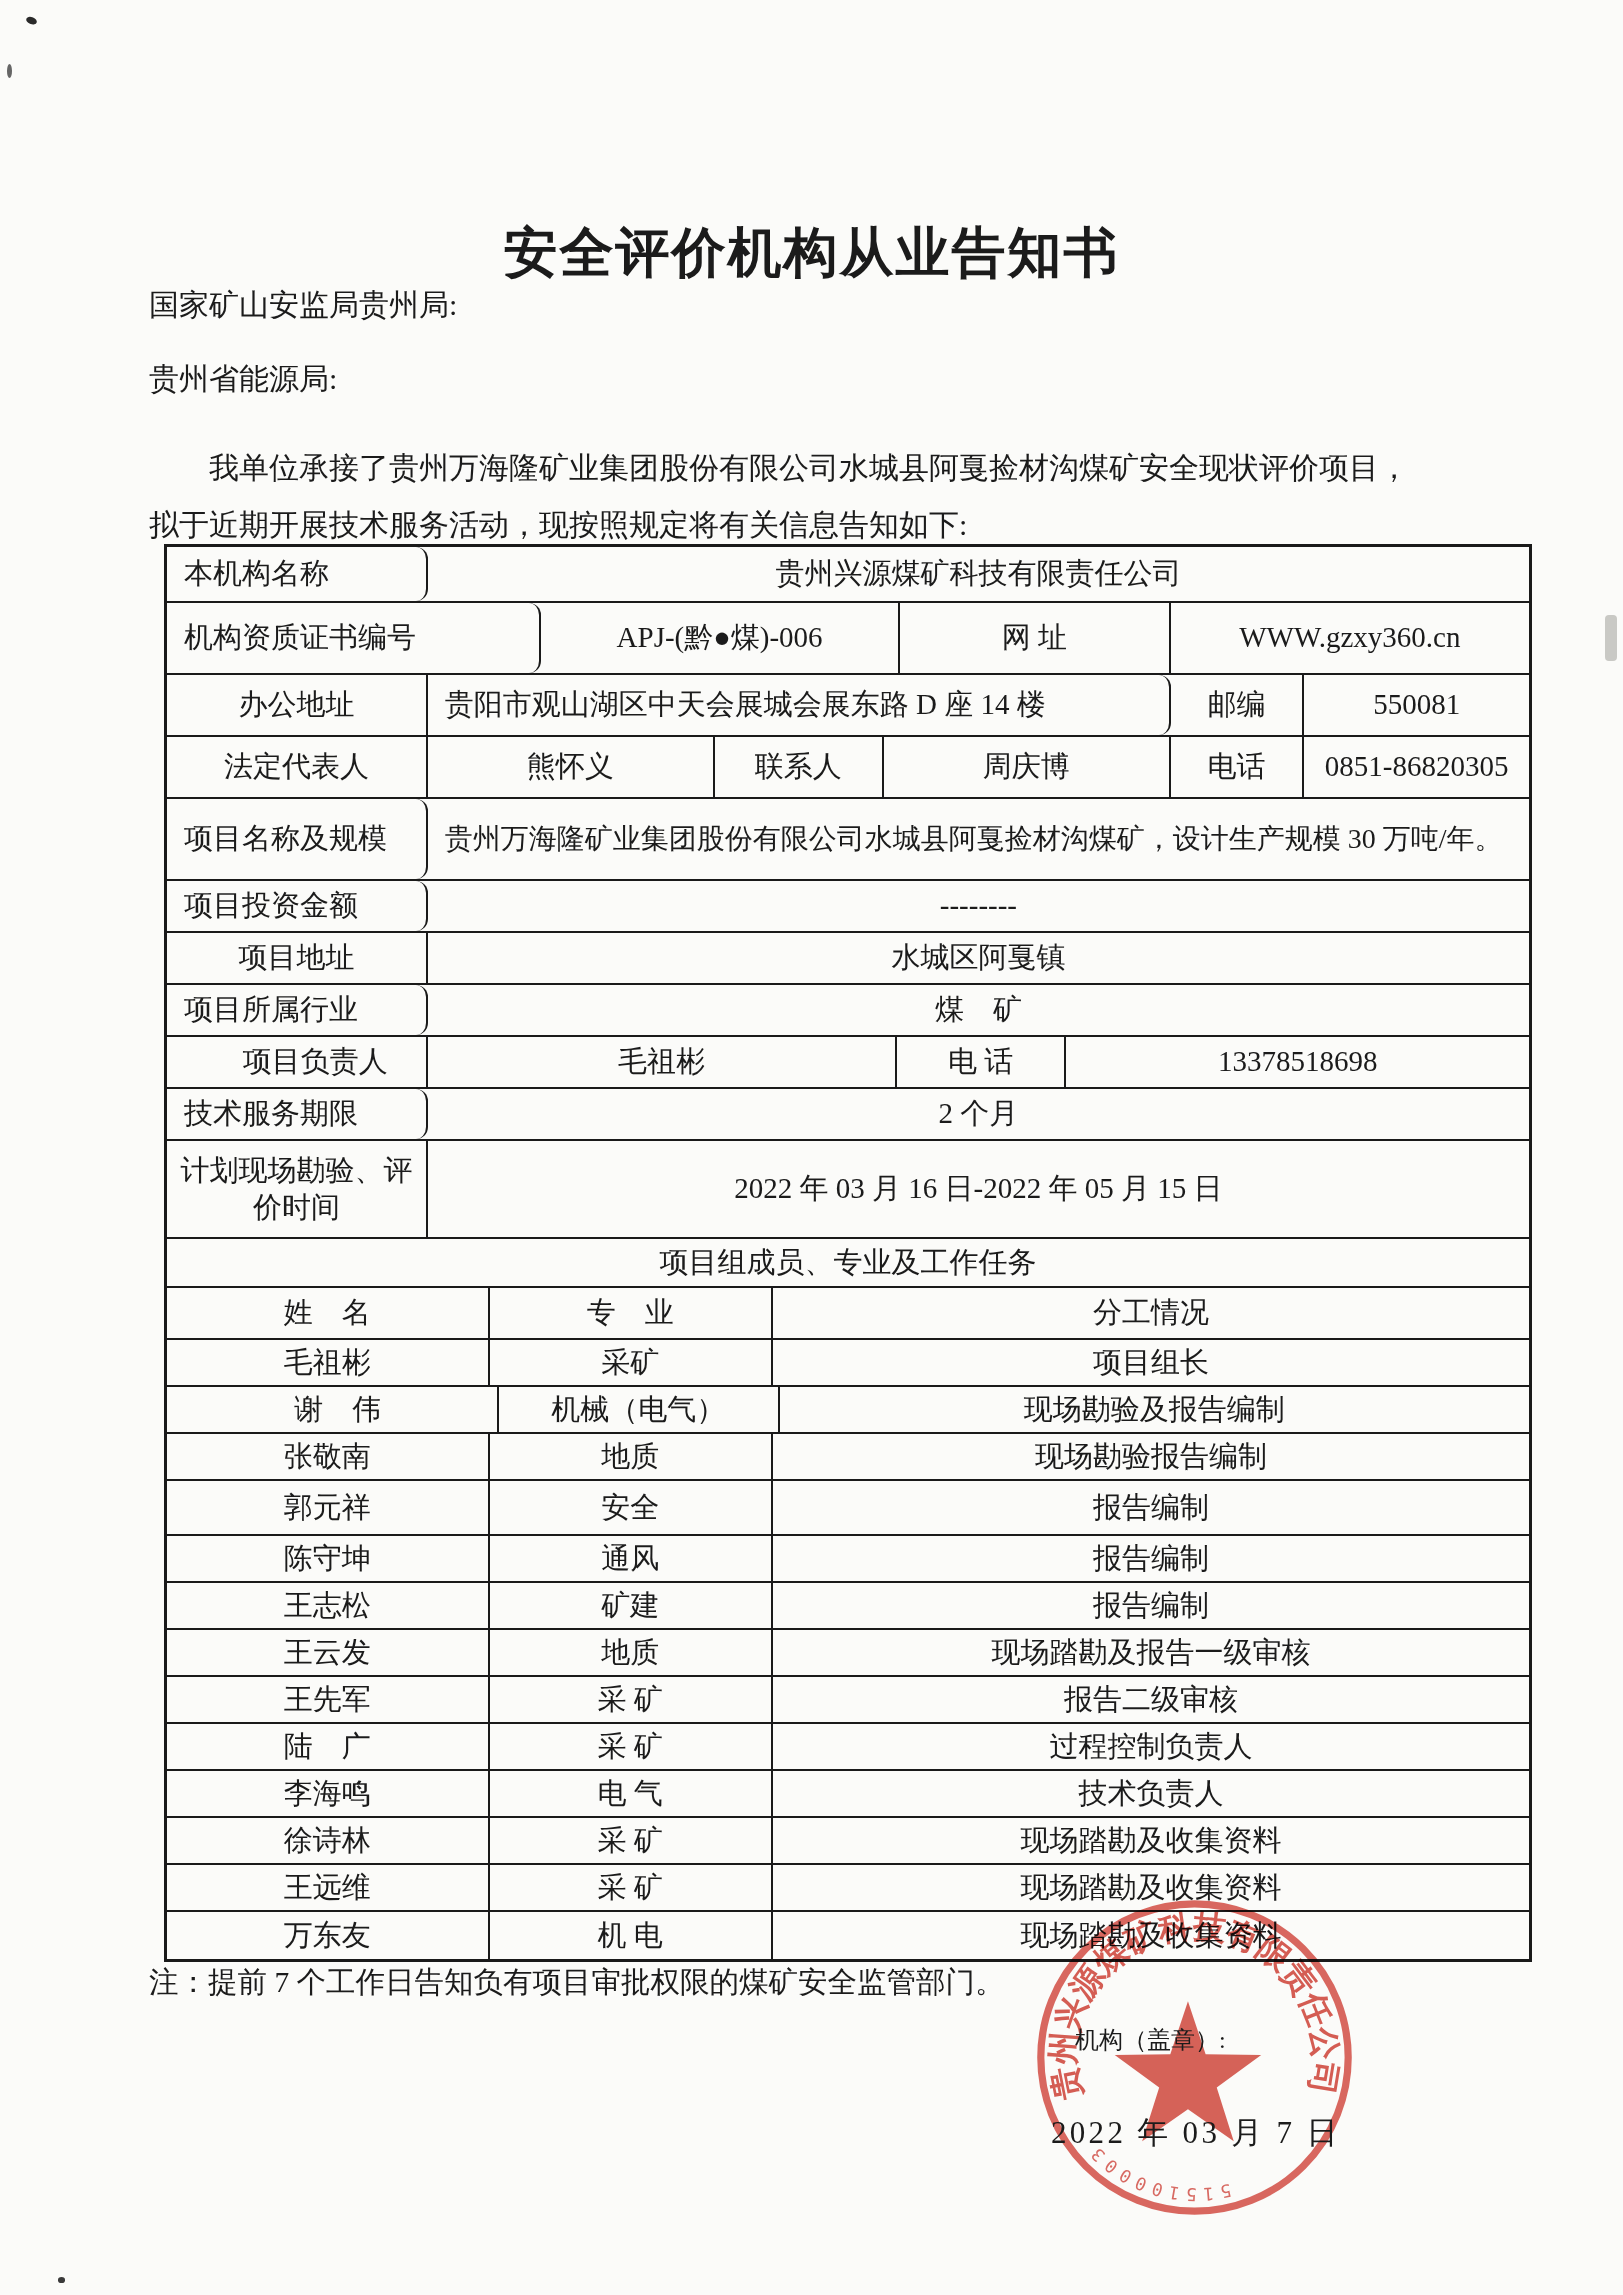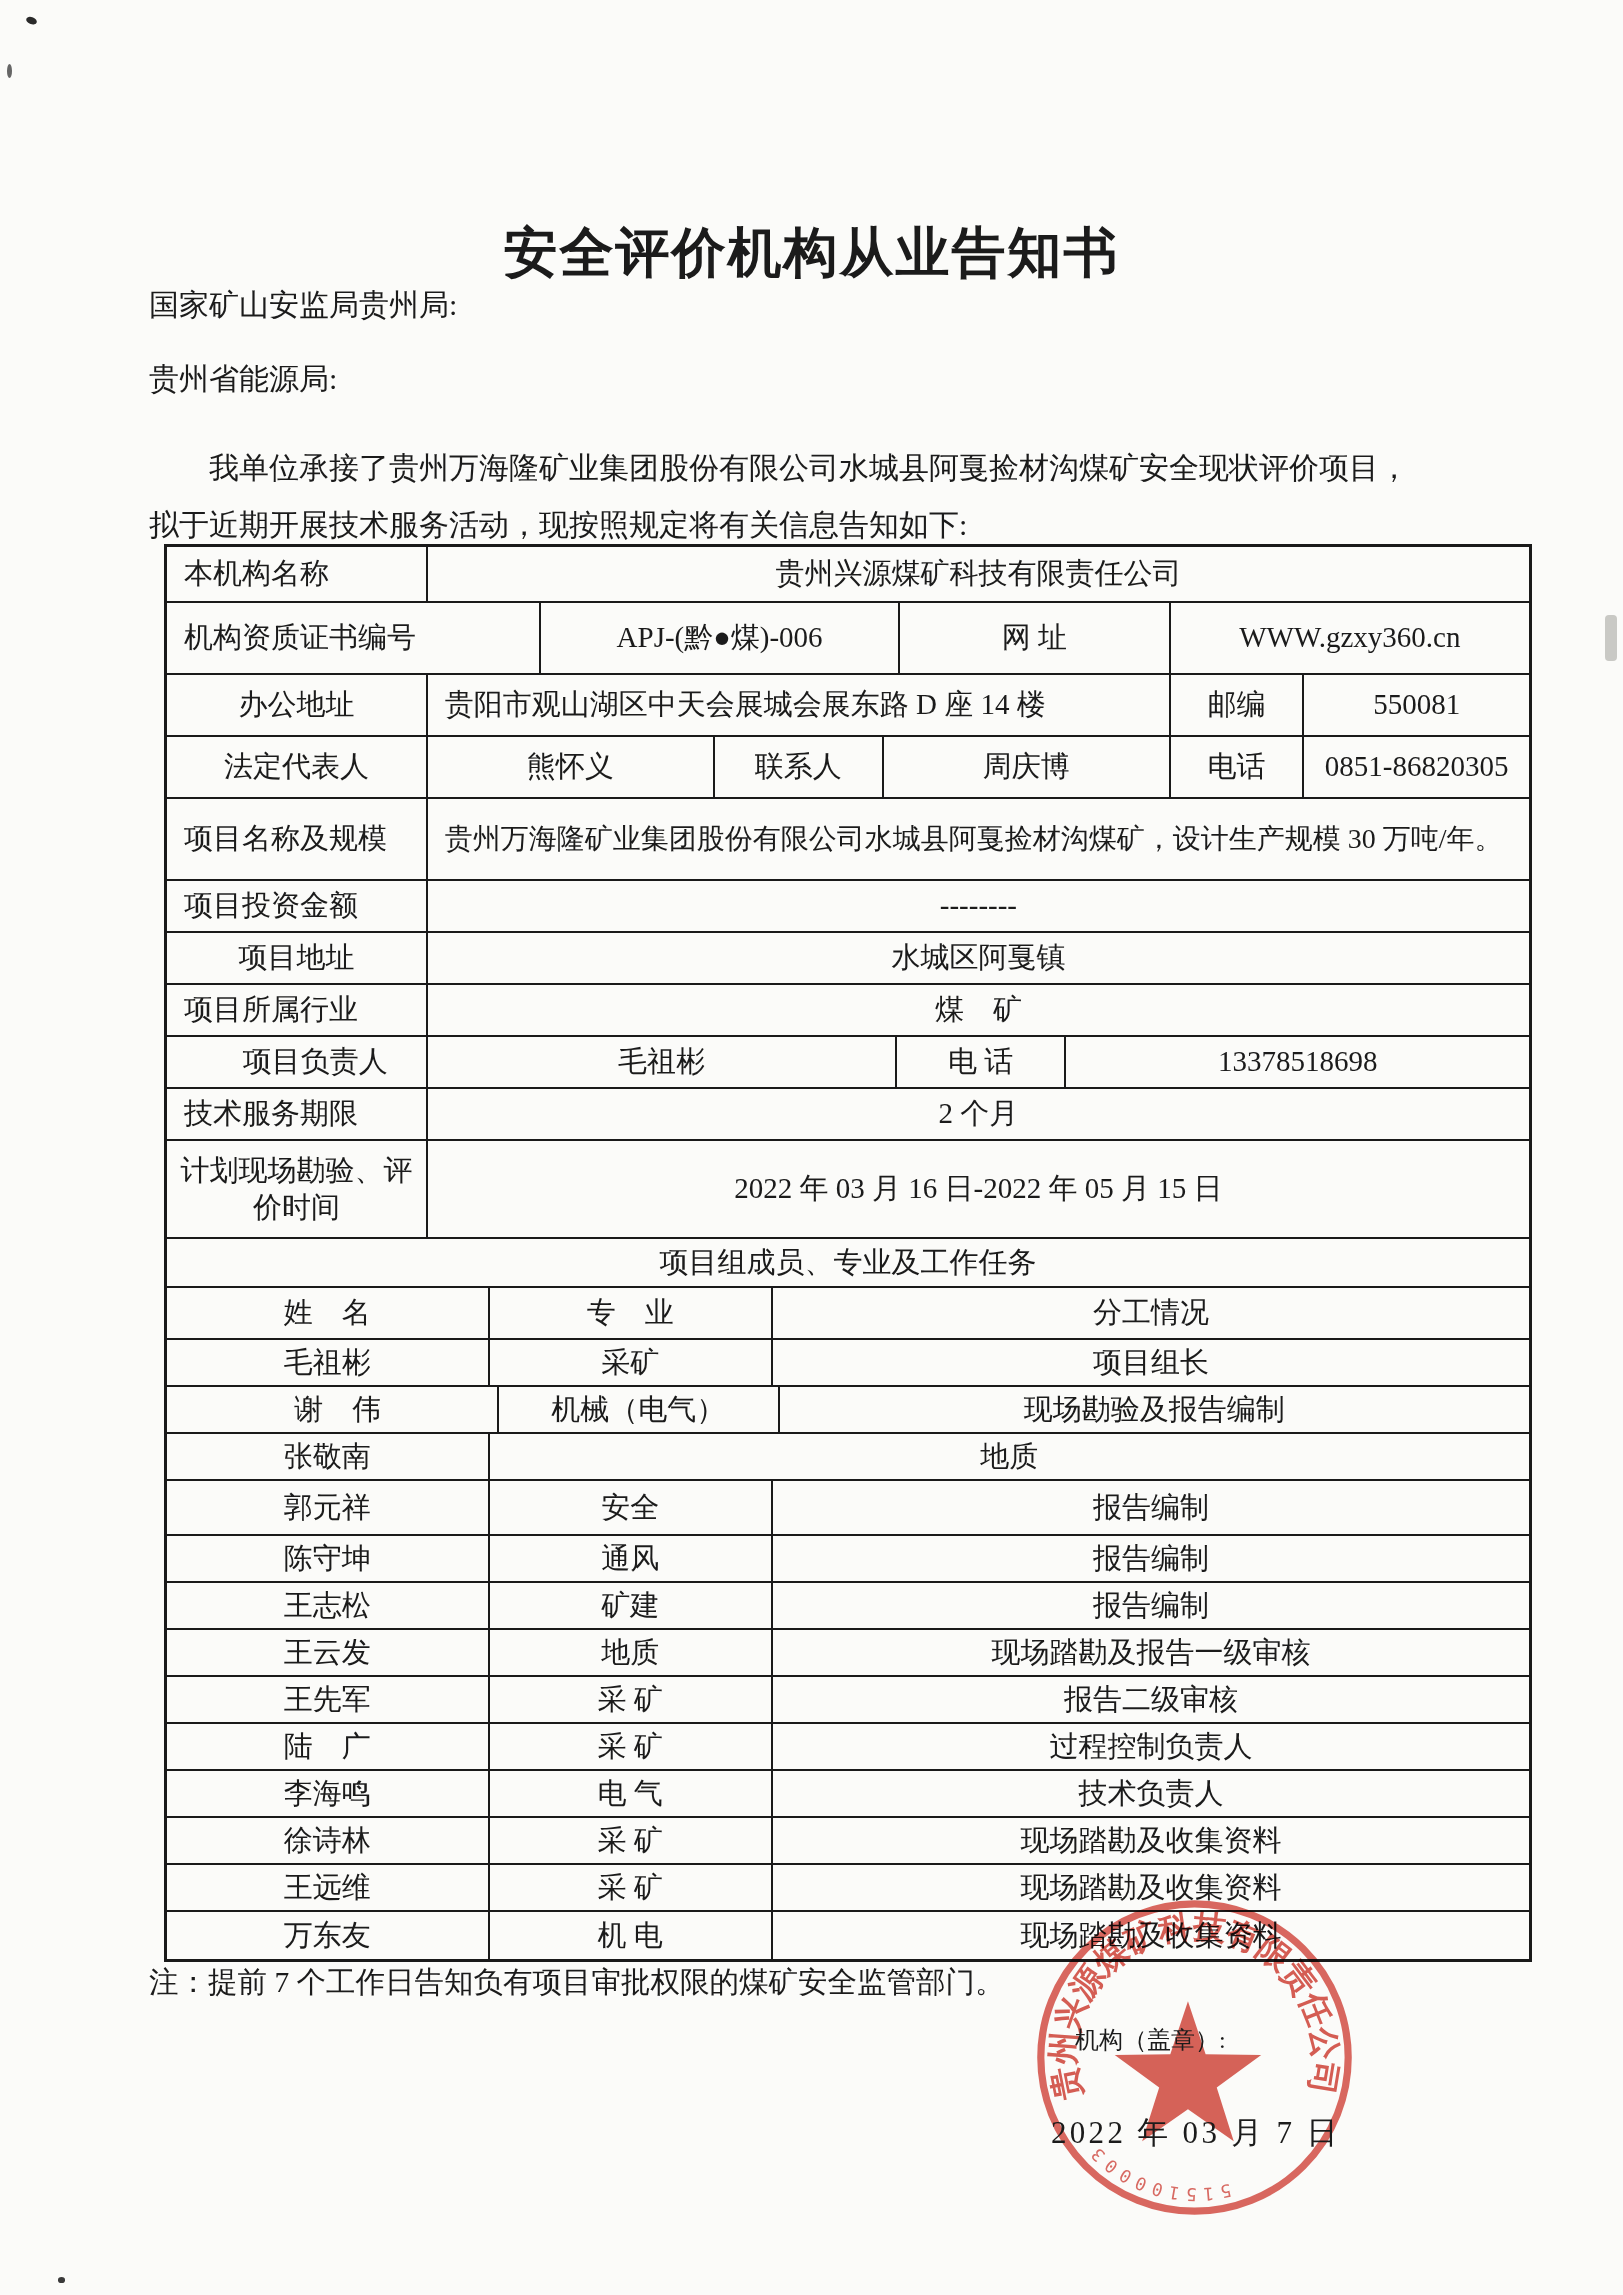--- a/index.html
+++ b/index.html
@@ -16,21 +16,21 @@
   .note-line{left:149px;top:1963px;font-size:29.5px;}
 
   .itable{position:absolute;left:164px;top:544px;width:1368px;
         border:3.3px solid #1a1a1a;box-sizing:border-box;background:transparent;}
   .trow{display:flex;border-bottom:2.6px solid #1a1a1a;box-sizing:border-box;align-items:stretch;}
   .trow:last-child{border-bottom:none;}
   .tcell{box-sizing:border-box;border-right:2px solid #1a1a1a;display:flex;
         align-items:center;justify-content:center;text-align:center;
         font-size:29px;line-height:1.28;padding:0 6.5px;overflow:hidden;}
   .tcell:last-child{border-right:none;flex:1 1 auto;}
-  .al-left{justify-content:flex-start;text-align:left;padding-left:17px;}
+  .al-left{justify-content:flex-start;text-align:left;padding-left:17px;border-radius:12px;}
 
   .seal{position:absolute;left:1031px;top:1894px;width:327px;height:327px;
         mix-blend-mode:multiply;opacity:0.92;}
   .sign-label{position:absolute;left:1075px;top:2024px;font-size:24px;white-space:nowrap;}
   .sign-date{position:absolute;left:1051px;top:2112px;font-size:31px;letter-spacing:3.3px;white-space:nowrap;}
 
   .speck{position:absolute;border-radius:50%;}
   .sp1{left:26px;top:17px;width:10.5px;height:7.2px;background:#2a2a2a;transform:rotate(20deg);}
   .sp2{left:6.5px;top:64px;width:5.2px;height:14.4px;background:#666;}
   .sp3{left:58px;top:2277px;width:7.2px;height:5.9px;background:#3a3a3a;}
@@ -117,20 +117,21 @@
         <div class="tcell">项目组长</div>
       </div>
       <div class="trow" style="height: 47px; padding-left: 12px;">
         <div class="tcell" style="width: 23.68%;">谢　伟</div>
         <div class="tcell" style="width: 20.81%;">机械（电气）</div>
         <div class="tcell">现场勘验及报告编制</div>
       </div>
       <div class="trow" style="height: 47px;">
         <div class="tcell" style="width: 23.68%;">张敬南</div>
         <div class="tcell" style="width: 20.81%;">地质</div>
+        <div class="tcell">现场勘验报告编制</div>
       </div>
       <div class="trow" style="height: 55px;">
         <div class="tcell" style="width: 23.68%;">郭元祥</div>
         <div class="tcell" style="width: 20.81%;">安全</div>
         <div class="tcell">报告编制</div>
       </div>
       <div class="trow" style="height: 47px;">
         <div class="tcell" style="width: 23.68%;">陈守坤</div>
         <div class="tcell" style="width: 20.81%;">通风</div>
         <div class="tcell">报告编制</div>

